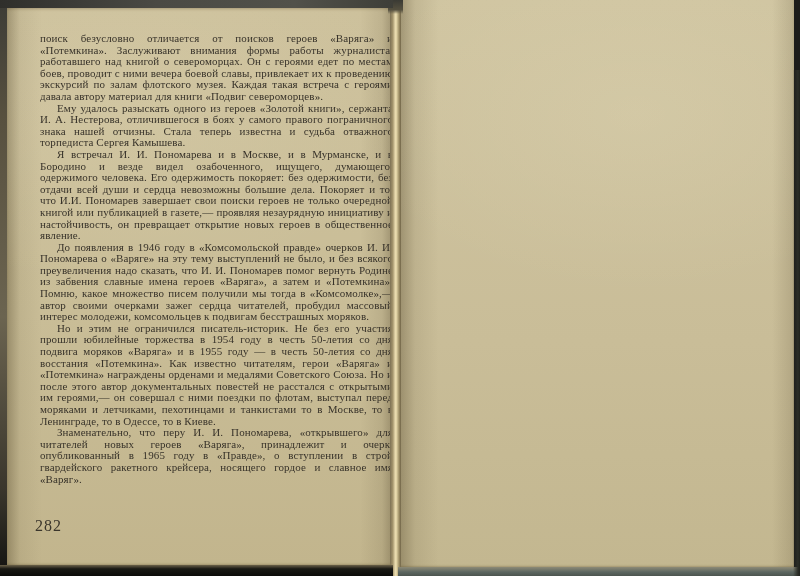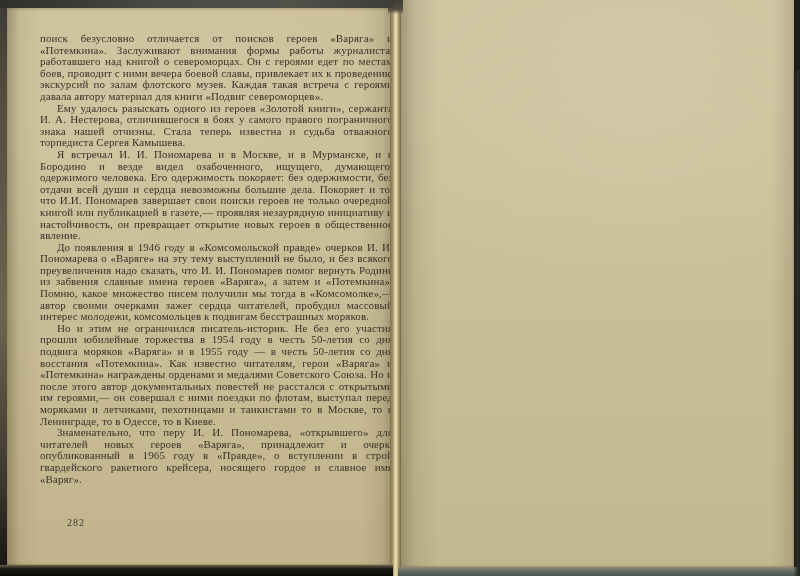--- a/index.html
+++ b/index.html
@@ -72,21 +72,21 @@
     text-align:justify;
     letter-spacing:0.1px;
     hyphens:auto;
   }
   .text-left{left:34px;top:26px;width:353px;}
   .page-text p{margin:0;text-indent:17px;}
   .page-text p.no-indent{text-indent:0;}
 
   .page-number{
     position:absolute;left:29px;top:510px;
-    color:#3b362c;font-size:10px;letter-spacing:1px;margin-left:32px;
+    color:#3b362c;font-size:16px;letter-spacing:1px;
   }
 </style>
 </head>
 <body>
 
 <div class="scan">
 
   <div class="page page-left">
     <div class="page-text text-left">
       <p class="no-indent">поиск безусловно отличается от поисков  героев «Варяга» и «Потемкина». Заслуживают внимания формы работы журналиста, работавшего над книгой о североморцах. Он с героями едет по местам боев, проводит с ними вечера боевой славы, привлекает их к проведению экскурсий по залам флотского музея. Каждая такая встреча с героями давала автору материал для книги «Подвиг североморцев».</p>

